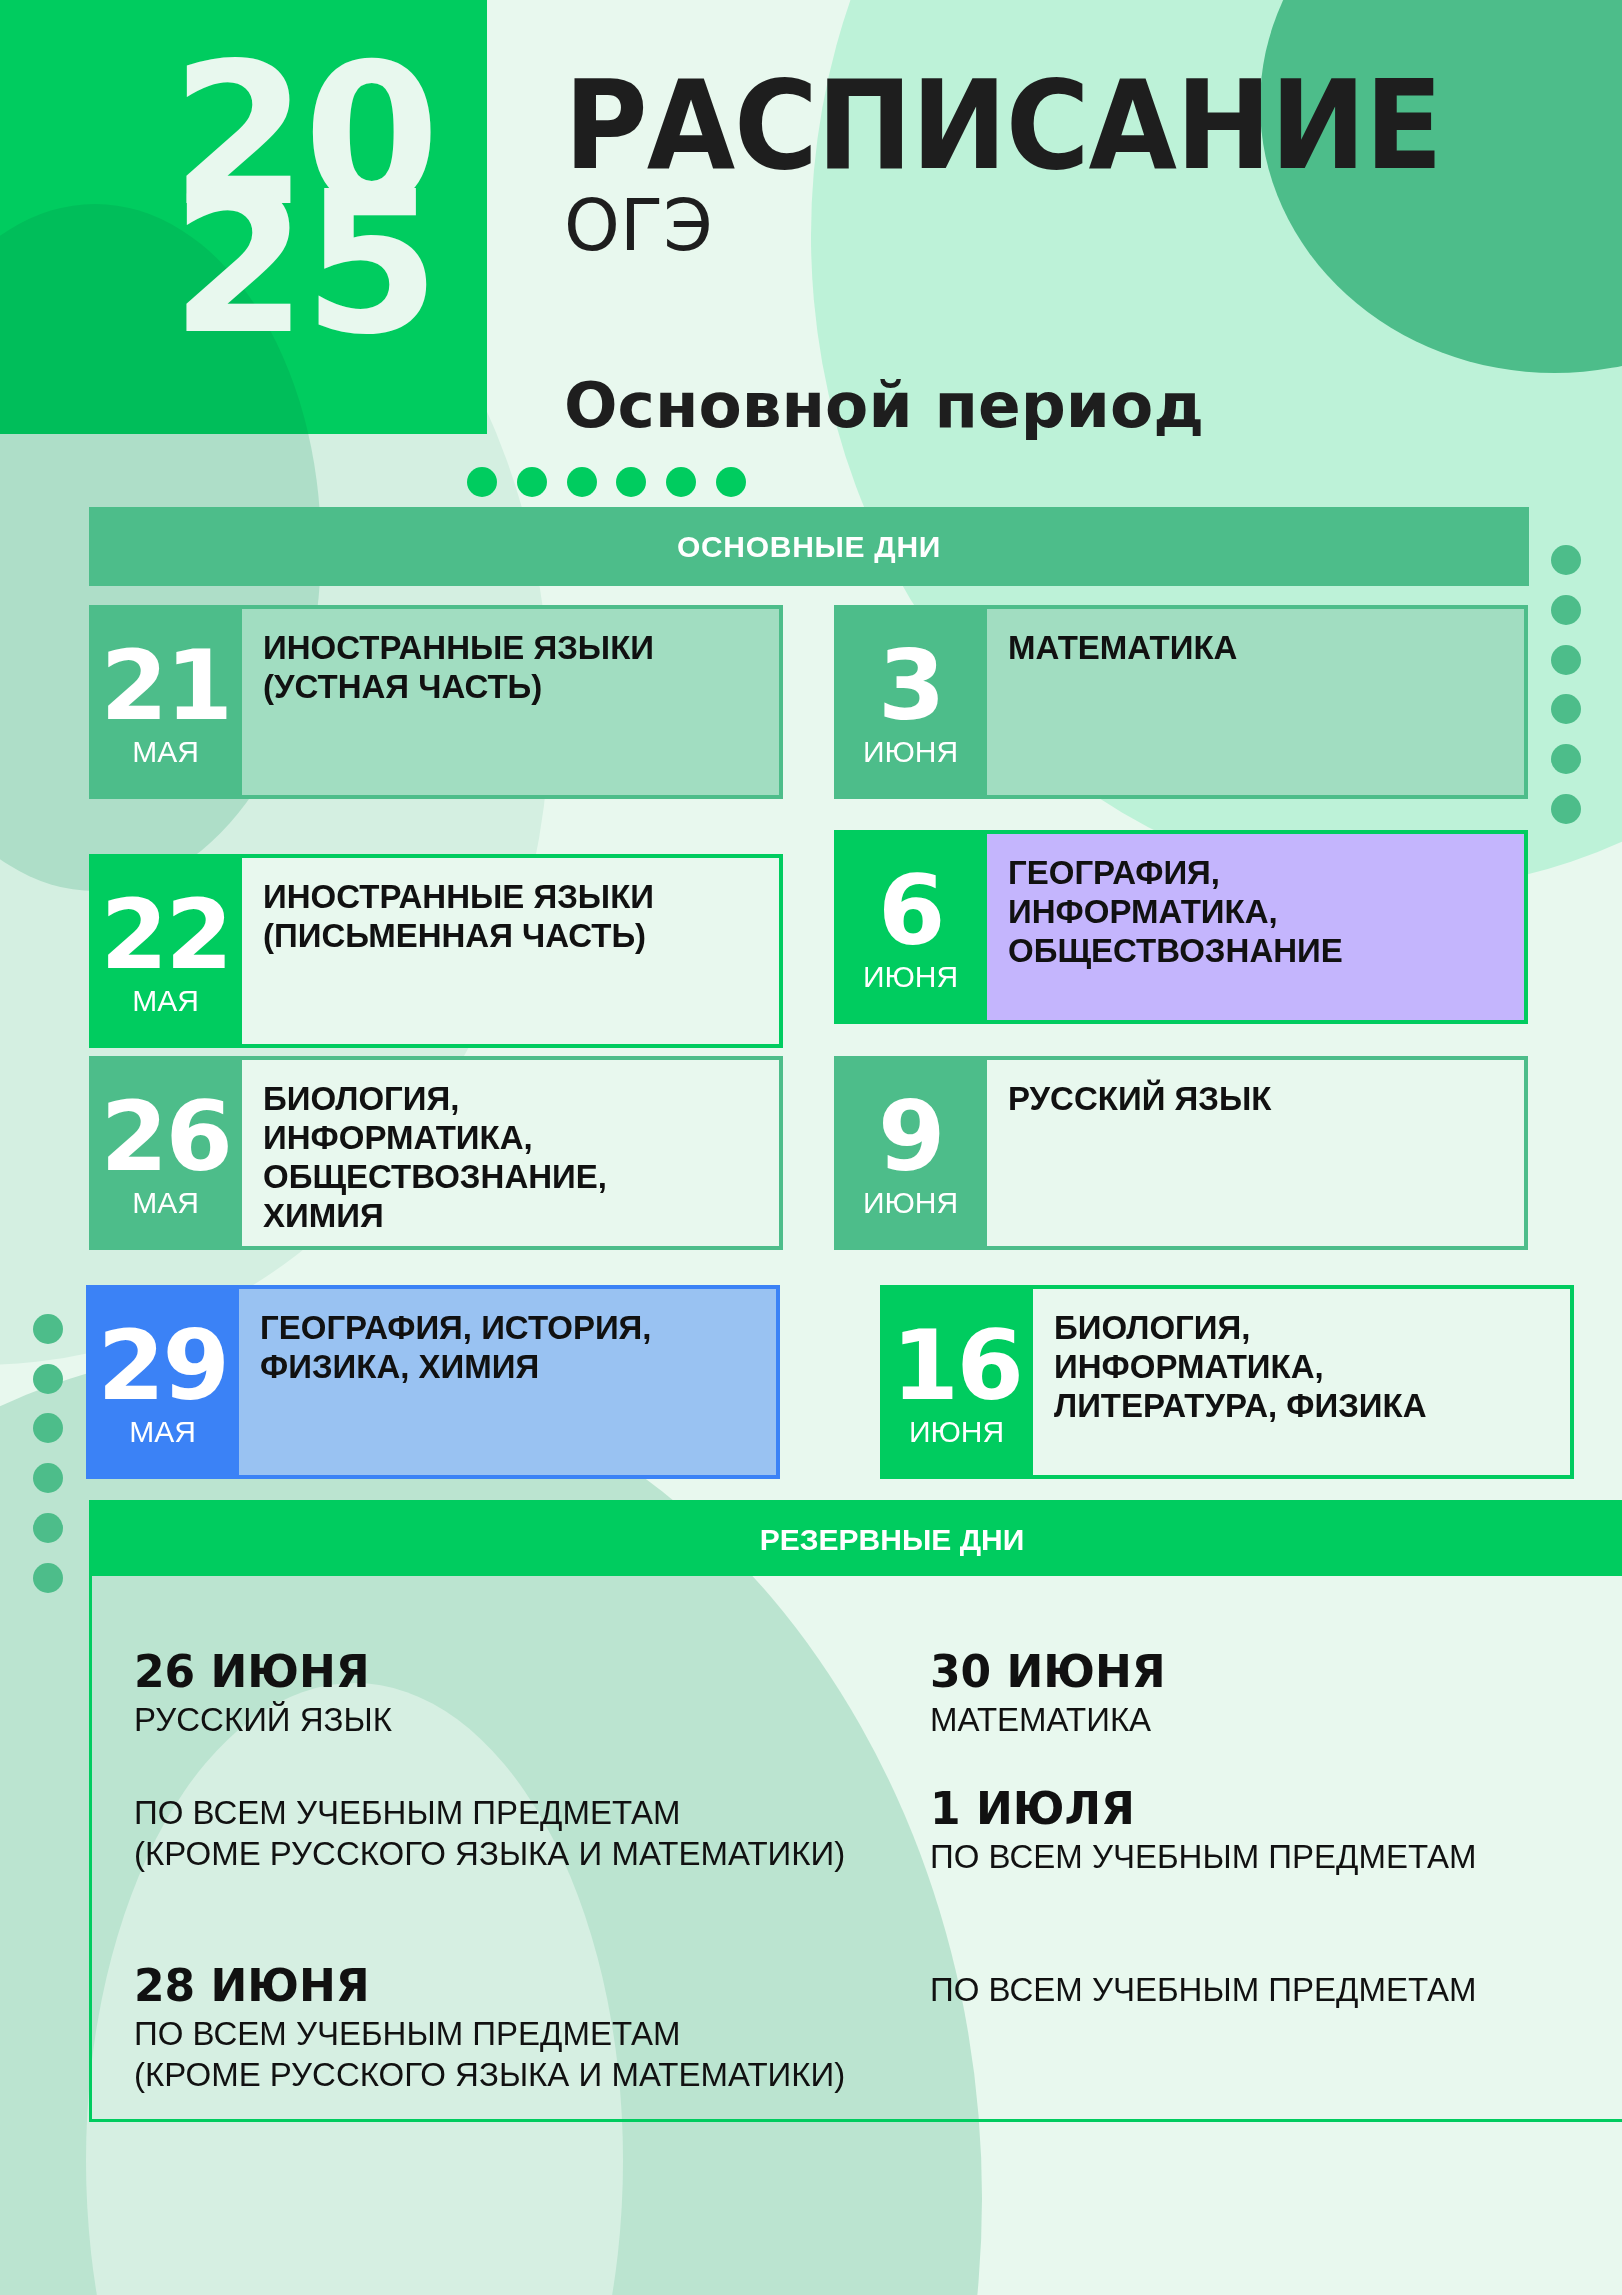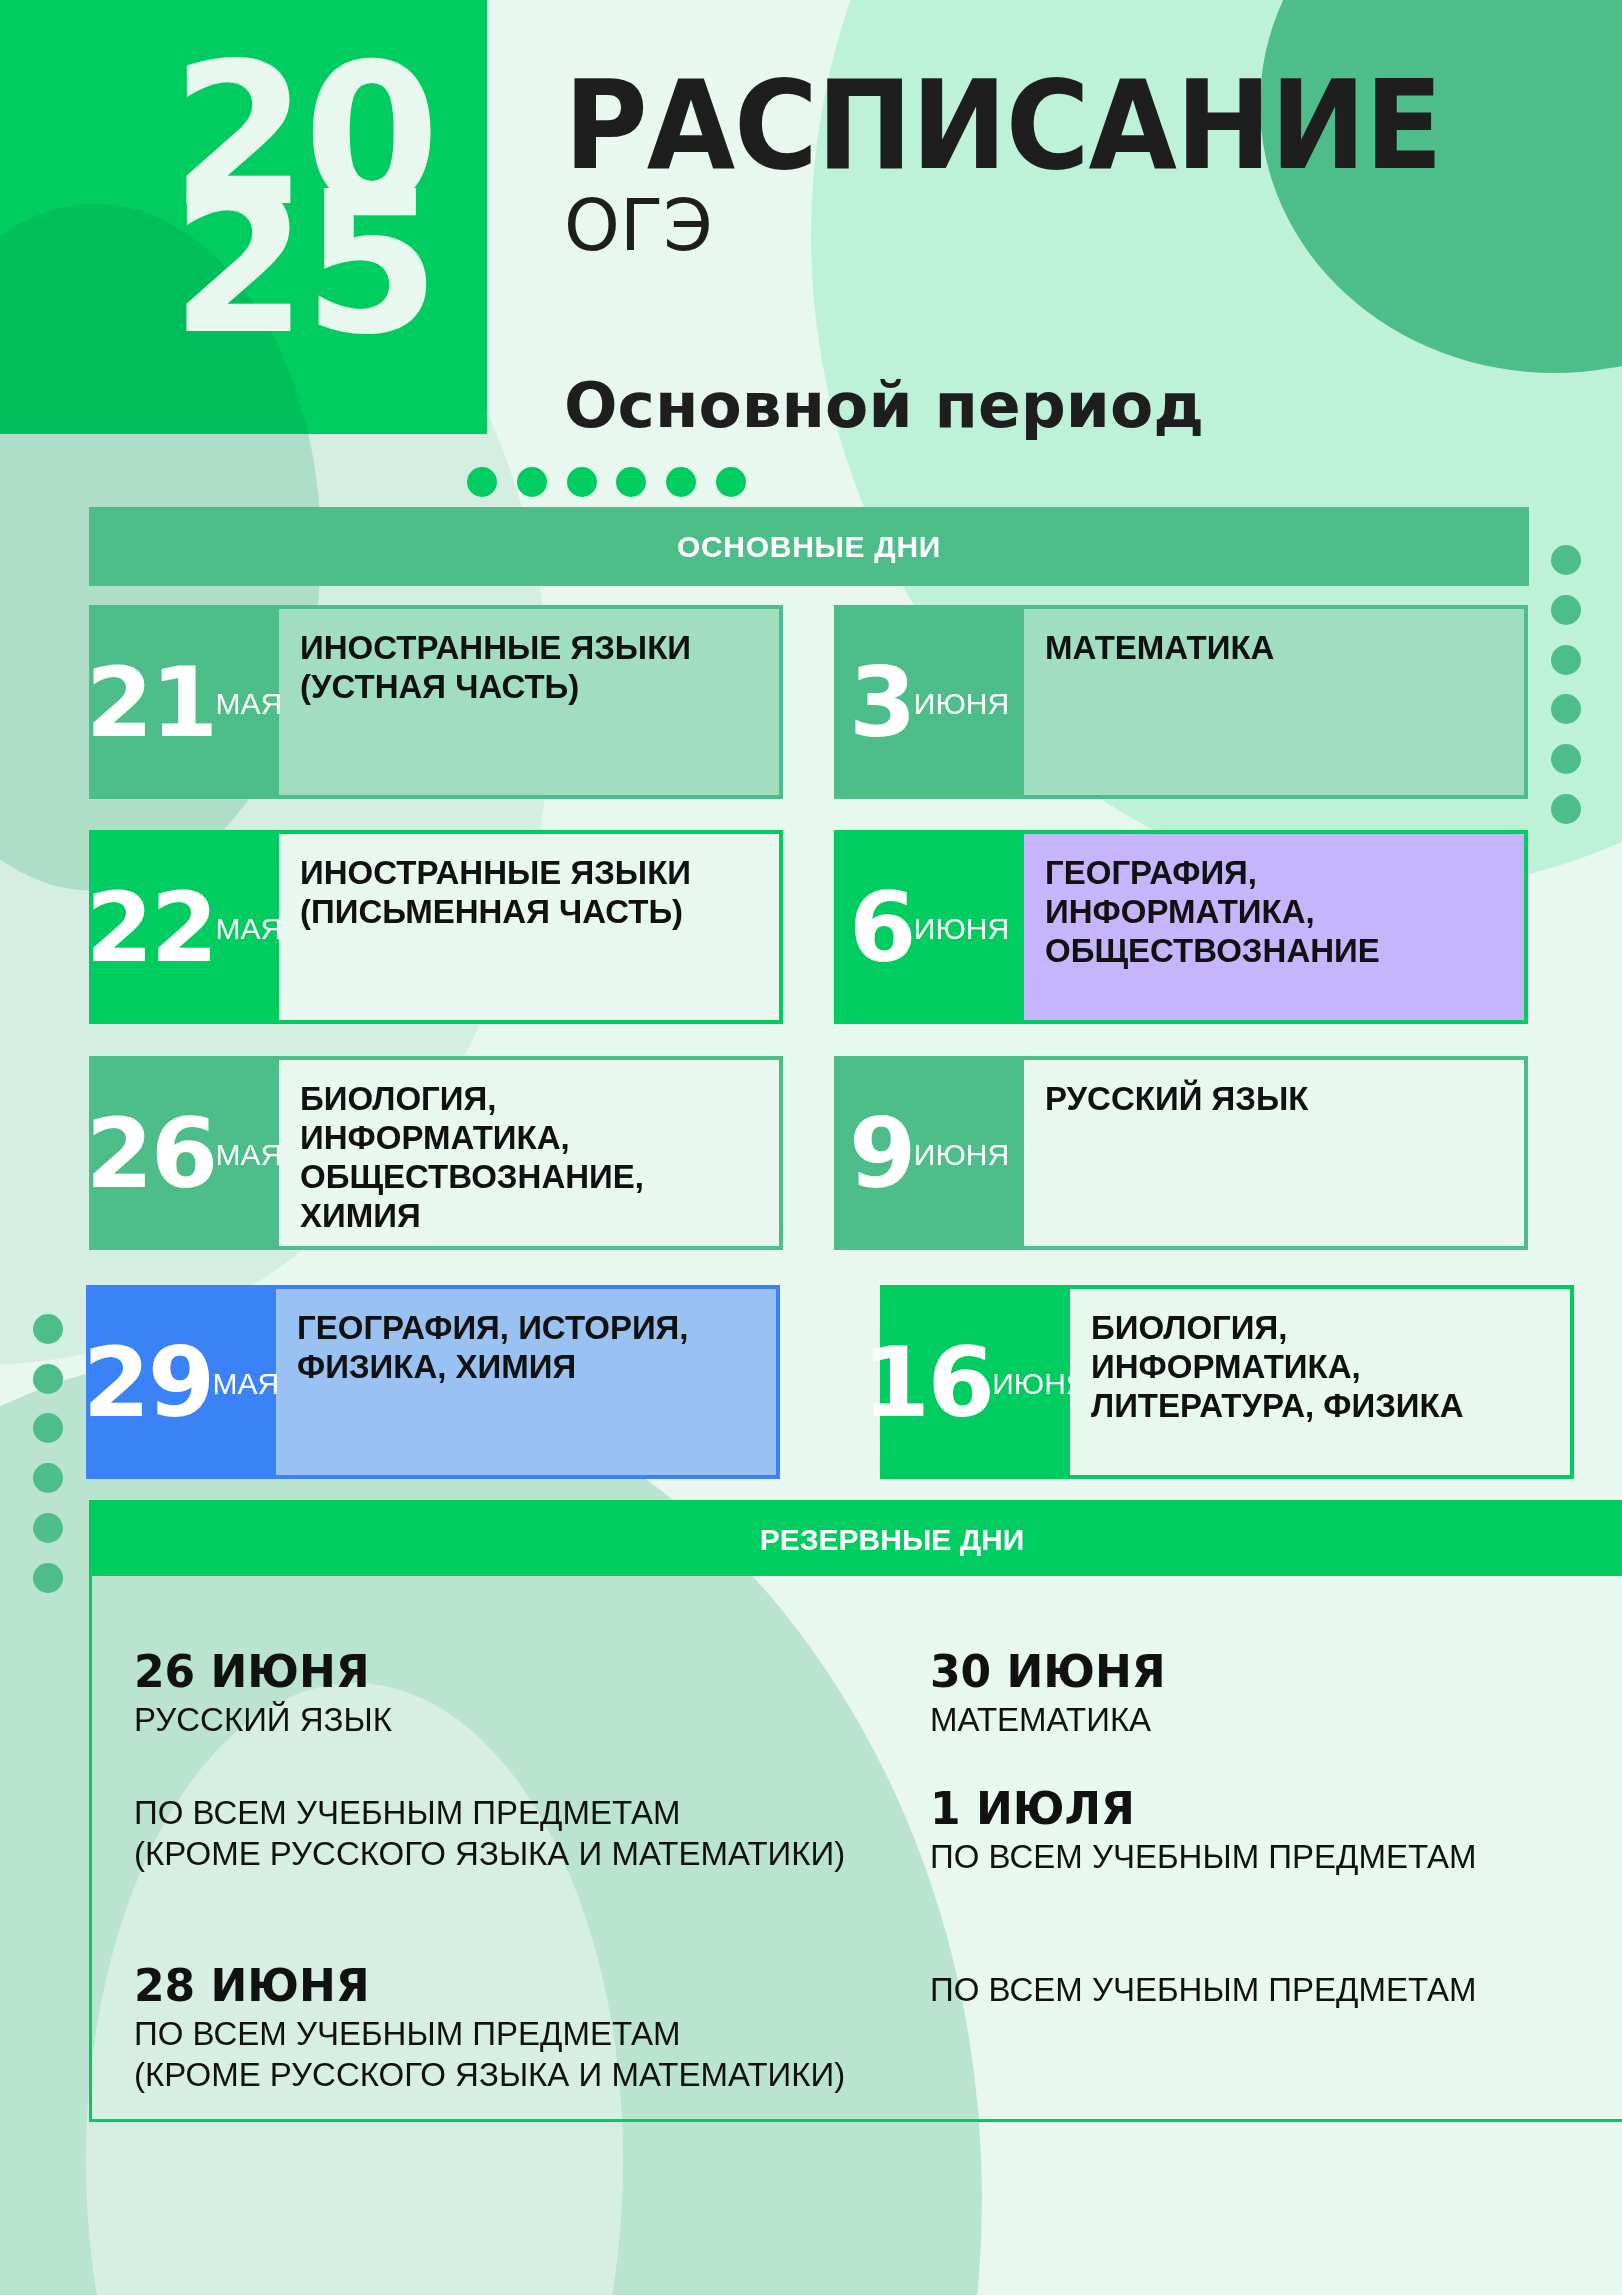--- a/index.html
+++ b/index.html
@@ -6,21 +6,21 @@
   body { width:1623px; height:2295px; position:relative; overflow:hidden; background:#E8F8EE; font-family:"Liberation Sans", sans-serif; }
   .bg { position:absolute; border-radius:50%; }
   .year-block { position:absolute; left:0; top:0; width:487px; height:434px; background:#00CC5F; overflow:hidden; }
   .year-num { position:absolute; color:#E8F8EE; font-family:"DejaVu Sans", sans-serif; font-weight:bold; font-size:196px; line-height:1; letter-spacing:-3.9px; }
   .title { position:absolute; left:564px; top:64px; font-family:"DejaVu Sans", sans-serif; font-weight:bold; font-size:123px; color:#1E1E1E; letter-spacing:-1.3px; line-height:1; transform:scaleX(0.93); transform-origin:left top; }
   .subtitle { position:absolute; left:564px; top:190px; font-family:"DejaVu Sans", sans-serif; font-size:71px; color:#1E1E1E; line-height:1; }
   .period { position:absolute; left:564px; top:374px; font-family:"DejaVu Sans", sans-serif; font-weight:bold; font-size:63px; color:#1E1E1E; line-height:1; }
   .dot { position:absolute; width:30px; height:30px; border-radius:50%; }
   .banner { position:absolute; left:89px; width:1440px; color:#fff; font-weight:bold; font-size:30px; display:flex; align-items:center; justify-content:center; letter-spacing:0.7px; }
   .card { position:absolute; width:694px; height:194px; display:flex; box-sizing:border-box; }
-  .card .date { width:190px; flex:none; display:flex; flex-direction:row; align-items:center; justify-content:center; color:#fff; }
+  .card .date { width:153px; flex:none; display:flex; flex-direction:column; align-items:center; justify-content:center; color:#fff; }
   .card .date .d { font-family:"DejaVu Sans", sans-serif; font-weight:bold; font-size:97px; line-height:1; letter-spacing:-2.6px; }
   .card .date .m { font-size:30px; line-height:1; margin-top:3.9px; }
   .card .body { flex:1; margin:3.9px 3.9px 3.9px 0; background:rgba(232,248,238,0.55); padding:19.6px 21px; box-sizing:border-box;font-weight:bold; }
   .card .body .t { font-size:33px; line-height:39px; color:#111; white-space:pre-line; }
   .reserve-box { position:absolute; left:89px; top:1500px; width:1606px; height:622px; border:3.9px solid #00CC5F; box-sizing:border-box; }
   .reserve-head { position:absolute; left:0; top:0; right:0; height:73px; background:#00CC5F; color:#fff; font-weight:bold; font-size:30px; display:flex; align-items:center; justify-content:center; }
   .r-item { position:absolute; }
   .r-item .rd { font-family:"DejaVu Sans", sans-serif; font-weight:bold; font-size:44px; line-height:1; color:#111; }
   .r-item .rs { font-size:33px; line-height:41px; color:#111; white-space:pre-line; margin-top:5.2px; }
 </style>
@@ -74,21 +74,21 @@
 <div class="card" style="left:89px; top:605px; background:#4DBD8A;">
   <div class="date">
     <div class="d">21</div>
     <div class="m">МАЯ</div>
   </div>
   <div class="body">
       <div class="t">ИНОСТРАННЫЕ ЯЗЫКИ
 (УСТНАЯ ЧАСТЬ)</div>
     </div>
 </div>
-<div class="card" style="left:89px; top:830px; background:#00CC5F;">
+<div class="card" style="left:89px; top:854px; background:#00CC5F;">
   <div class="date">
     <div class="d">22</div>
     <div class="m">МАЯ</div>
   </div>
   <div class="body" style="background:#E8F8EE;">
       <div class="t">ИНОСТРАННЫЕ ЯЗЫКИ
 (ПИСЬМЕННАЯ ЧАСТЬ)</div>
     </div>
 </div>
 <div class="card" style="left:89px; top:1056px; background:#4DBD8A;">

